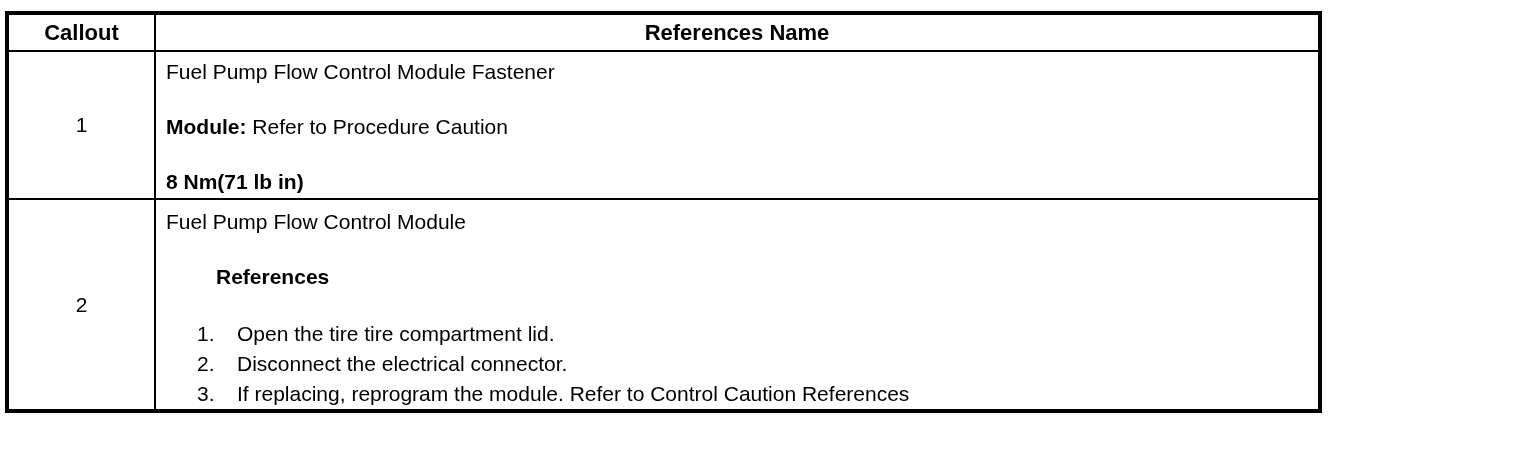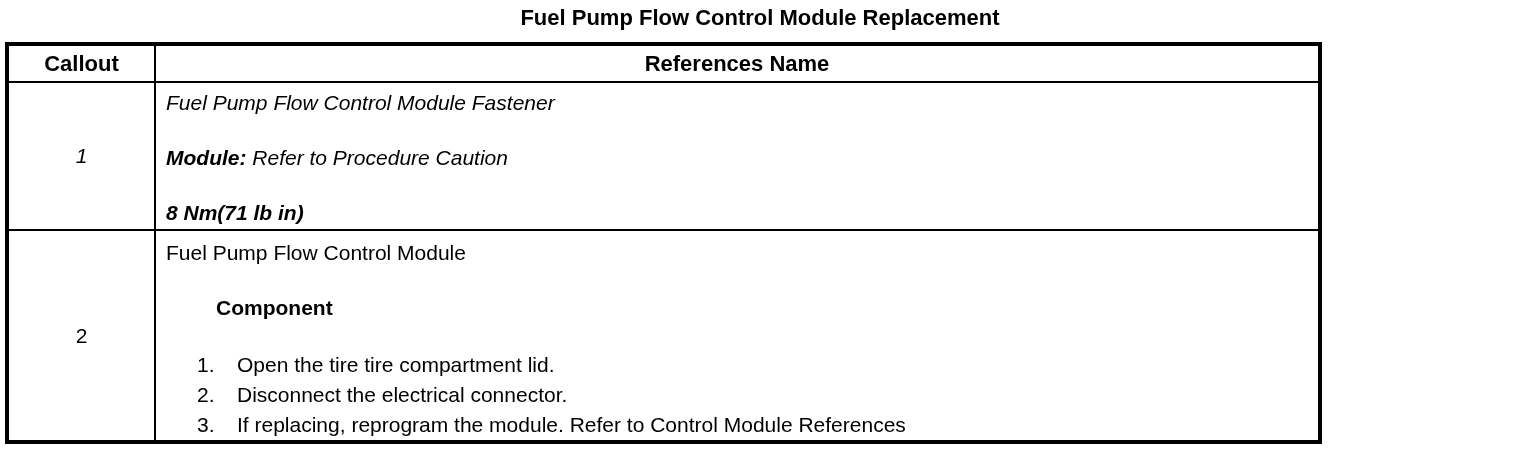--- a/index.html
+++ b/index.html
@@ -46,21 +46,21 @@
   td.callout-cell {
     text-align: center;
     vertical-align: middle;
     font-size: 21px;
   }
   td.component-cell {
     vertical-align: top;
     padding: 0 12px 0 10px;
     font-size: 21px;
   }
-  tr.row-1 td { height: 148px; font-style: italic; }
+  tr.row-1 td { height: 148px; }
   tr.row-2 td { height: 212px; }
   .component-cell p {
     margin: 0;
     line-height: 24px;
   }
   p.first-line { margin-top: 8px; }
   p.caution-line { margin-top: 31px; }
   p.torque-line { margin-top: 31px; font-weight: bold; }
   p.first-line-2 { margin-top: 10px; }
   p.procedure-heading {
@@ -79,21 +79,20 @@
     width: 40px;
   }
   .step-text { flex: 1; }
   b.caution-label { font-weight: bold; }
 </style>
 </head>
 <body>
 
 <div class="page">
 
-  <div class="doc-title">Fuel Pump Flow Control Module Replacement</div>
 
   <table class="callout-table">
     <thead>
       <tr>
         <th class="col-callout">Callout</th>
         <th class="col-component">References Name</th>
       </tr>
     </thead>
     <tbody>
       <tr class="row-1">
@@ -101,33 +100,33 @@
         <td class="component-cell">
           <p class="first-line">Fuel Pump Flow Control Module Fastener</p>
           <p class="caution-line"><b class="caution-label">Module:</b><span> Refer to Procedure Caution</span></p>
           <p class="torque-line">8 Nm(71 lb in)</p>
         </td>
       </tr>
       <tr class="row-2">
         <td class="callout-cell">2</td>
         <td class="component-cell">
           <p class="first-line-2">Fuel Pump Flow Control Module</p>
-          <p class="procedure-heading">Component</p>
+          <p class="procedure-heading">References</p>
           <div class="steps">
             <div class="step">
               <span class="step-num">1.</span>
               <span class="step-text">Open the tire tire compartment lid.</span>
             </div>
             <div class="step">
               <span class="step-num">2.</span>
               <span class="step-text">Disconnect the electrical connector.</span>
             </div>
             <div class="step">
               <span class="step-num">3.</span>
-              <span class="step-text">If replacing, reprogram the module. Refer to Control Module References</span>
+              <span class="step-text">If replacing, reprogram the module. Refer to Control Caution References</span>
             </div>
           </div>
         </td>
       </tr>
     </tbody>
   </table>
 
 </div>
 
 </body></html>

